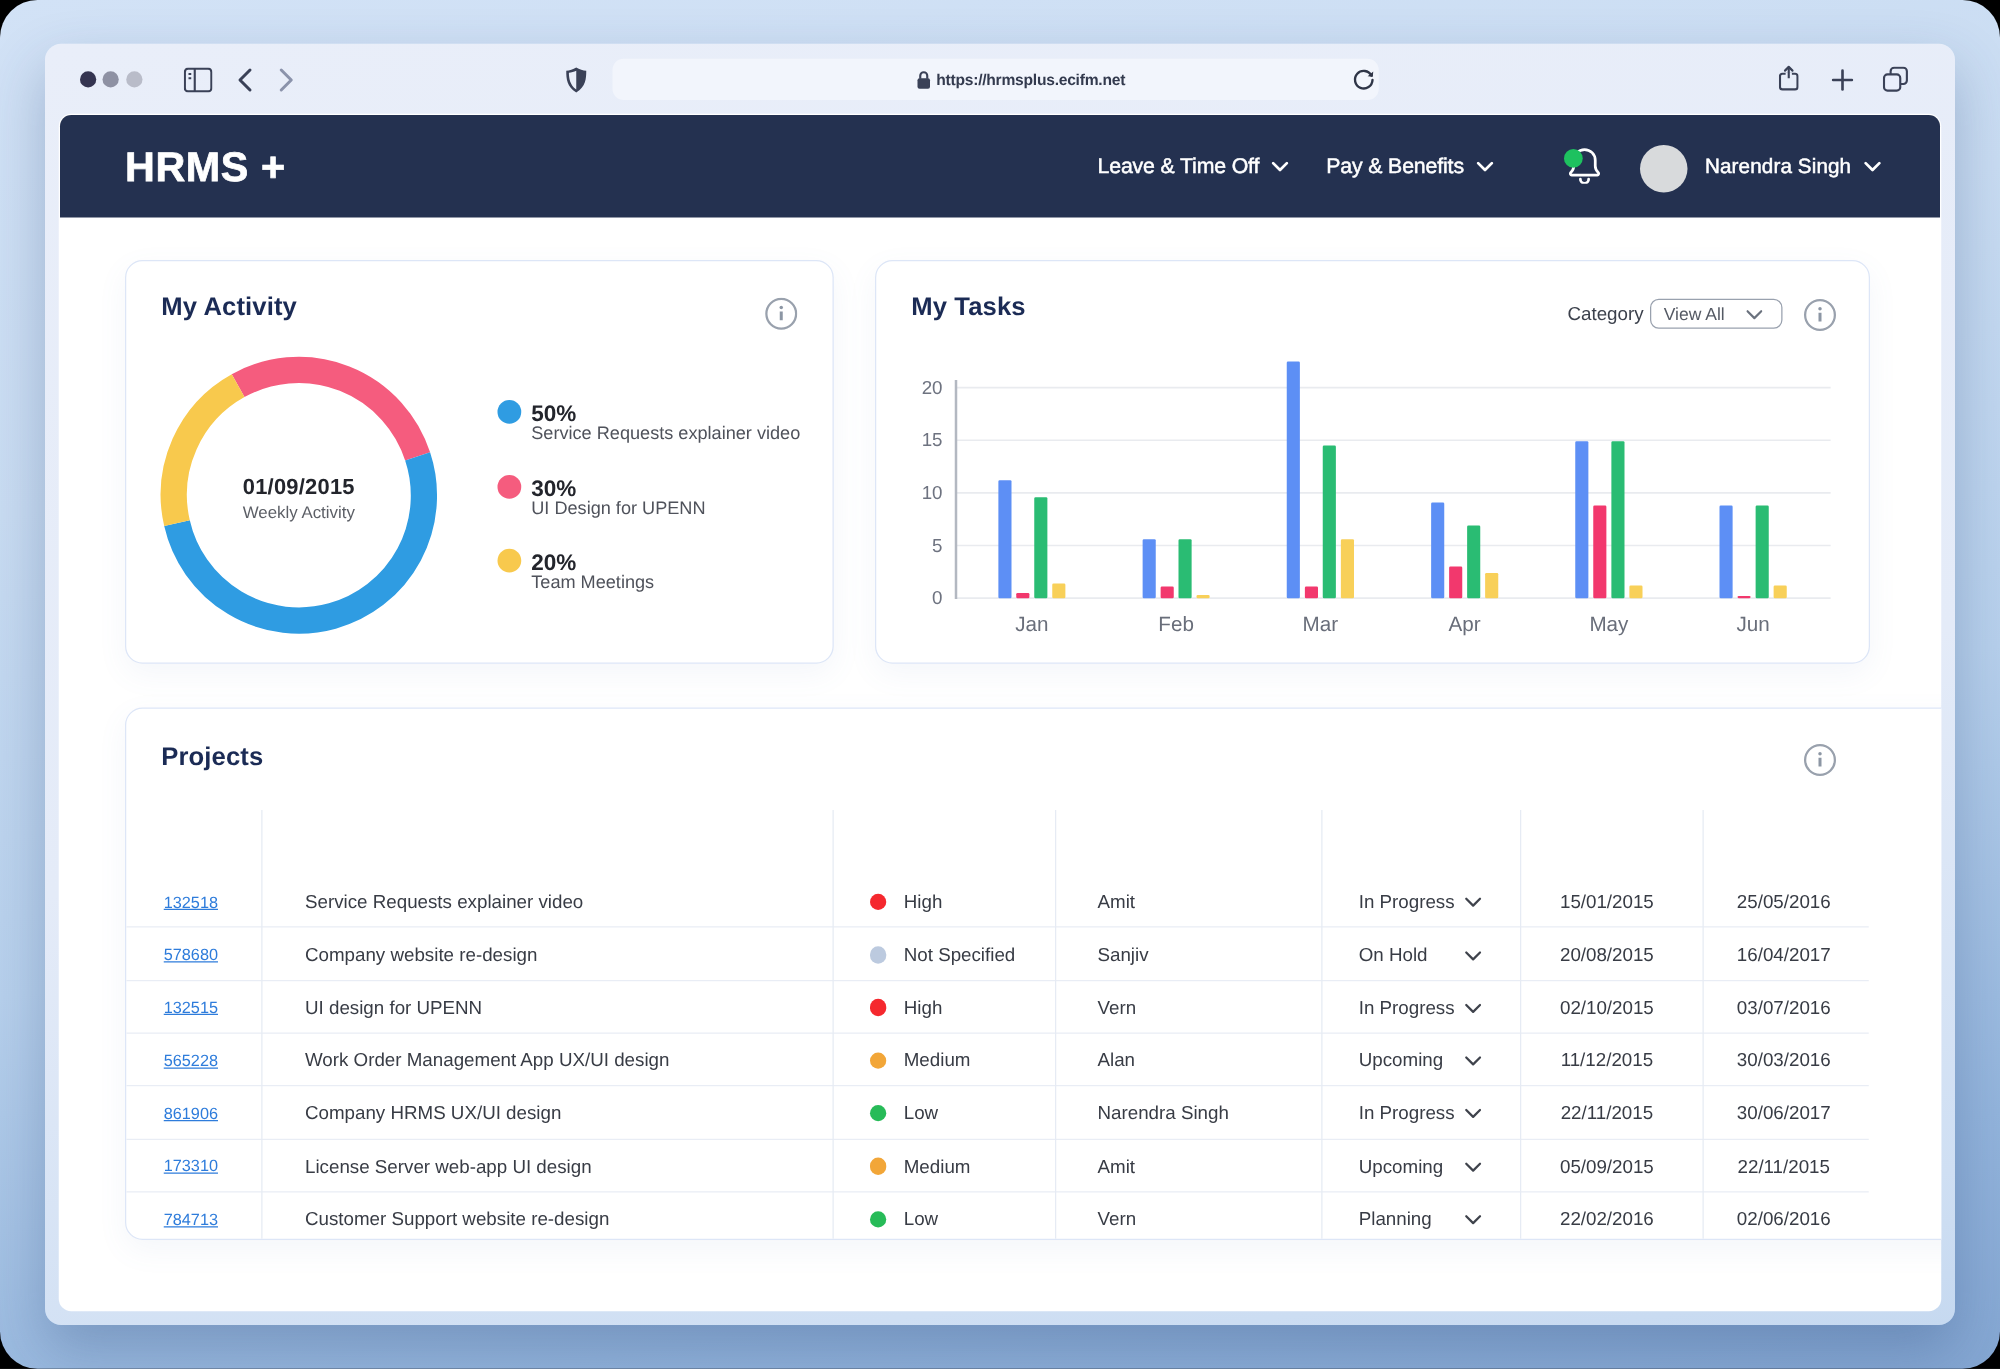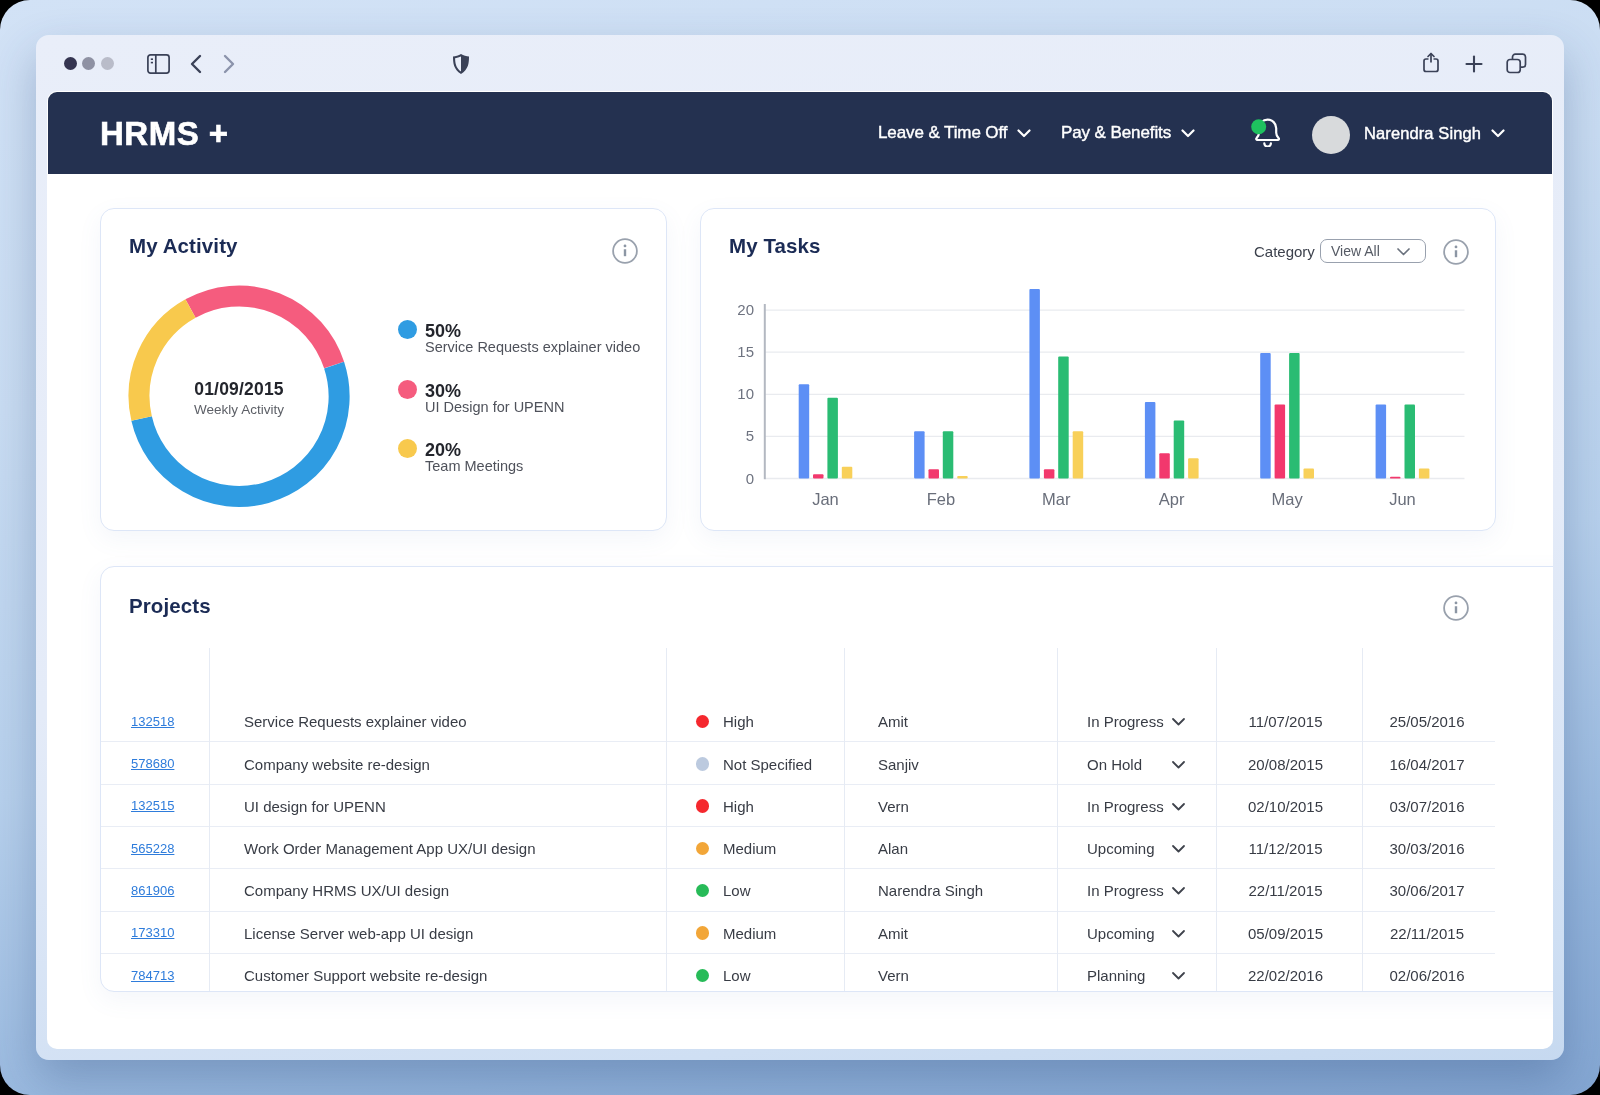--- a/index.html
+++ b/index.html
@@ -69,20 +69,31 @@
         <path d="M5 4.5 L8 1.5 L11 4.5" fill="none" stroke="#3a4157" stroke-width="1.7" stroke-linejoin="round" stroke-linecap="round"></path>
       </svg>
 <svg class="ticon" style="left:1429px;top:20px" width="18" height="18" viewBox="0 0 18 18">
         <line x1="1.5" y1="9" x2="16.5" y2="9" stroke="#3a4157" stroke-width="2.1" stroke-linecap="round"></line>
         <line x1="9" y1="1.5" x2="9" y2="16.5" stroke="#3a4157" stroke-width="2.1" stroke-linecap="round"></line>
       </svg>
 <svg class="ticon" style="left:1470px;top:17.5px" width="21" height="21" viewBox="0 0 21 21">
         <rect x="6.5" y="1.2" width="13" height="13" rx="2.8" fill="none" stroke="#3a4157" stroke-width="1.7"></rect>
         <rect x="1.2" y="6.5" width="13" height="13" rx="2.8" fill="#e9eefb" stroke="#3a4157" stroke-width="1.7"></rect>
       </svg>
+<div class="urlbar">
+        <svg class="ticon" style="left:243px;top:8.5px" width="12" height="16" viewBox="0 0 12 16">
+          <rect x="1" y="6.5" width="10" height="8.5" rx="1.6" fill="#3a4157"></rect>
+          <path d="M3.2 7 V4.6 a2.8 2.8 0 0 1 5.6 0 V7" fill="none" stroke="#3a4157" stroke-width="1.7"></path>
+        </svg>
+        <div class="urltext">https://hrmsplus.ecifm.net</div>
+        <svg class="ticon" style="left:592px;top:7.5px" width="18" height="18" viewBox="0 0 18 18">
+          <path d="M15.2 5.5 A7 7 0 1 0 16 9" fill="none" stroke="#2f3547" stroke-width="1.9" stroke-linecap="round"></path>
+          <path d="M16.6 2.2 L16.2 6.3 L12.1 5.9 Z" fill="#2f3547"></path>
+        </svg>
+      </div>
 <div class="page">
 <div class="navbar">
 <div class="logo">HRMS +</div>
 <div class="nav-item" style="left:1013px">
             <span>Pay &amp; Benefits</span>
             <svg width="14" height="9" viewBox="0 0 14 9">
               <path d="M1.5 1.5 L7 7 L12.5 1.5" fill="none" stroke="#fff" stroke-width="2.2" stroke-linecap="round" stroke-linejoin="round"></path>
             </svg>
           </div>
 <div class="nav-item" style="left:830px">
@@ -203,21 +214,21 @@
 <div class="row" style="top:133.2px">
 <span class="td tid" style="left:30px">132518</span>
 <span class="td" style="left:143px">Service Requests explainer video</span>
 <span class="pdot" style="background:#f5282e"></span>
 <span class="td" style="left:622px">High</span>
 <span class="td" style="left:777px">Amit</span>
 <span class="td" style="left:986px">In Progress</span>
 <svg style="position:absolute;left:1070px;top:17px" width="15" height="10" viewBox="0 0 15 10">
               <path d="M2 2 L7.5 7.5 L13 2" fill="none" stroke="#3f434c" stroke-width="1.8" stroke-linecap="round" stroke-linejoin="round"></path>
             </svg>
-<span class="td dcenter" style="left:1184.5px">11/07/2015</span>
+<span class="td dcenter" style="left:1184.5px">15/01/2015</span>
 <span class="td dcenter" style="left:1326px">25/05/2016</span>
 </div>
 <div class="row" style="top:175.5px">
 <span class="td tid" style="left:30px">578680</span>
 <span class="td" style="left:143px">Company website re-design</span>
 <span class="pdot" style="background:#bccadf"></span>
 <span class="td" style="left:622px">Not Specified</span>
 <span class="td" style="left:777px">Sanjiv</span>
 <span class="td" style="left:986px">On Hold</span>
 <svg style="position:absolute;left:1070px;top:17px" width="15" height="10" viewBox="0 0 15 10">

